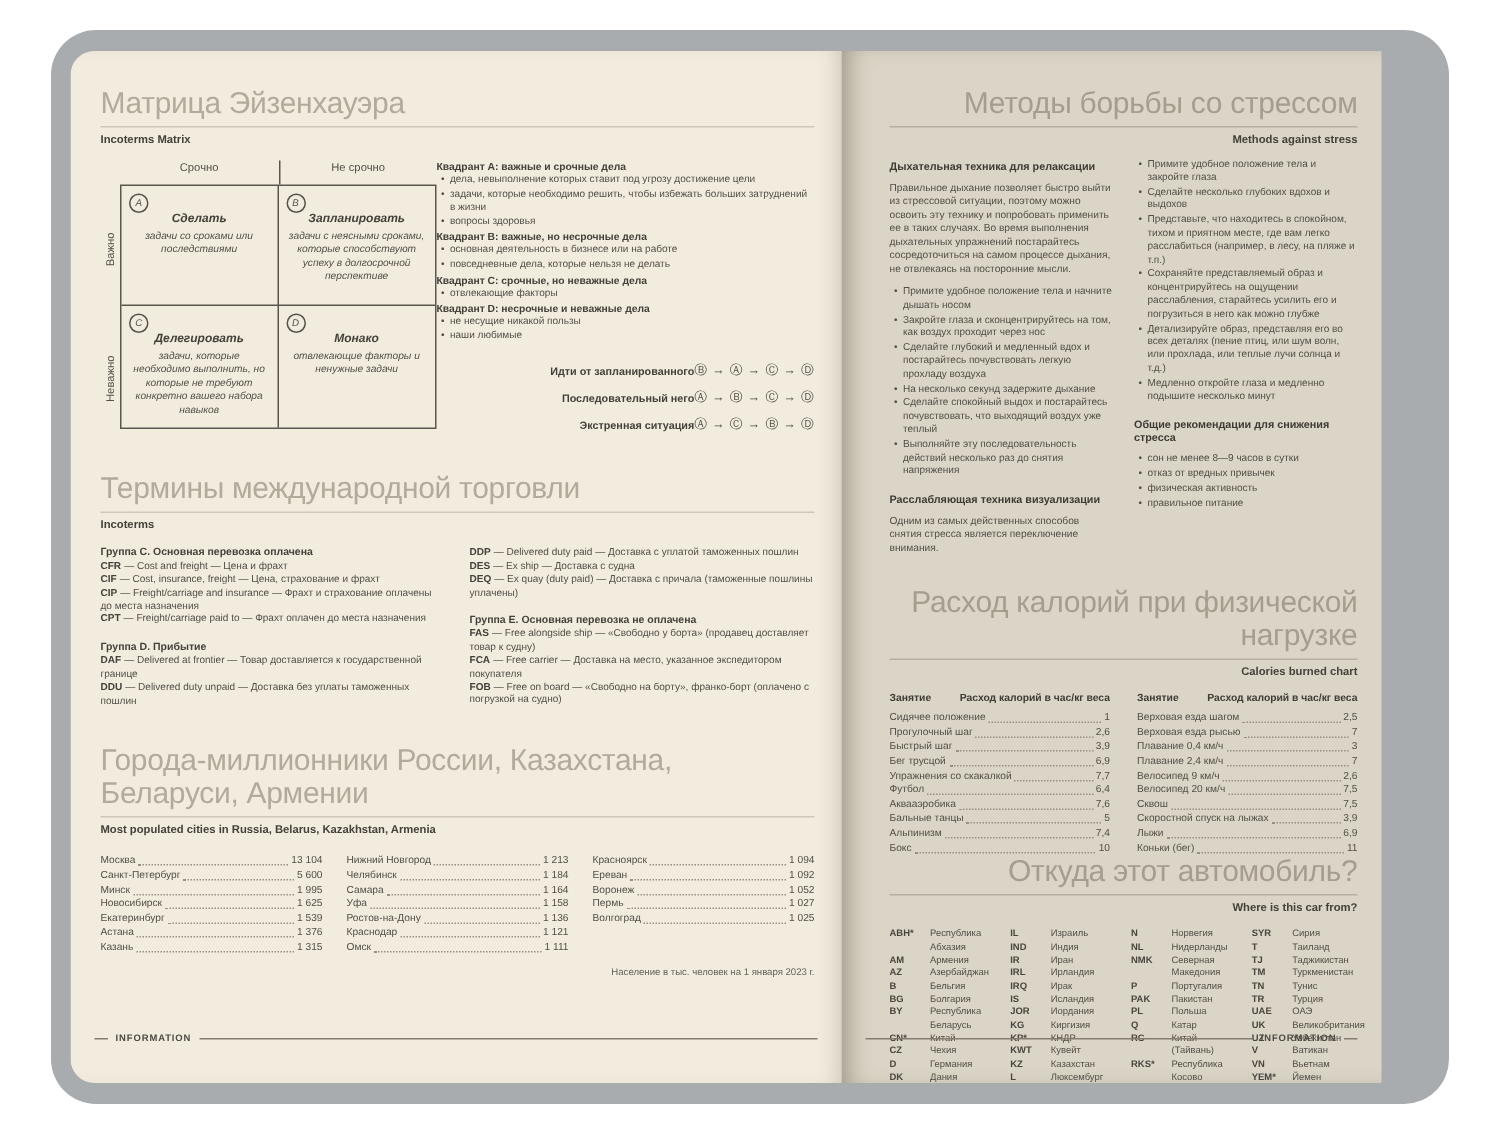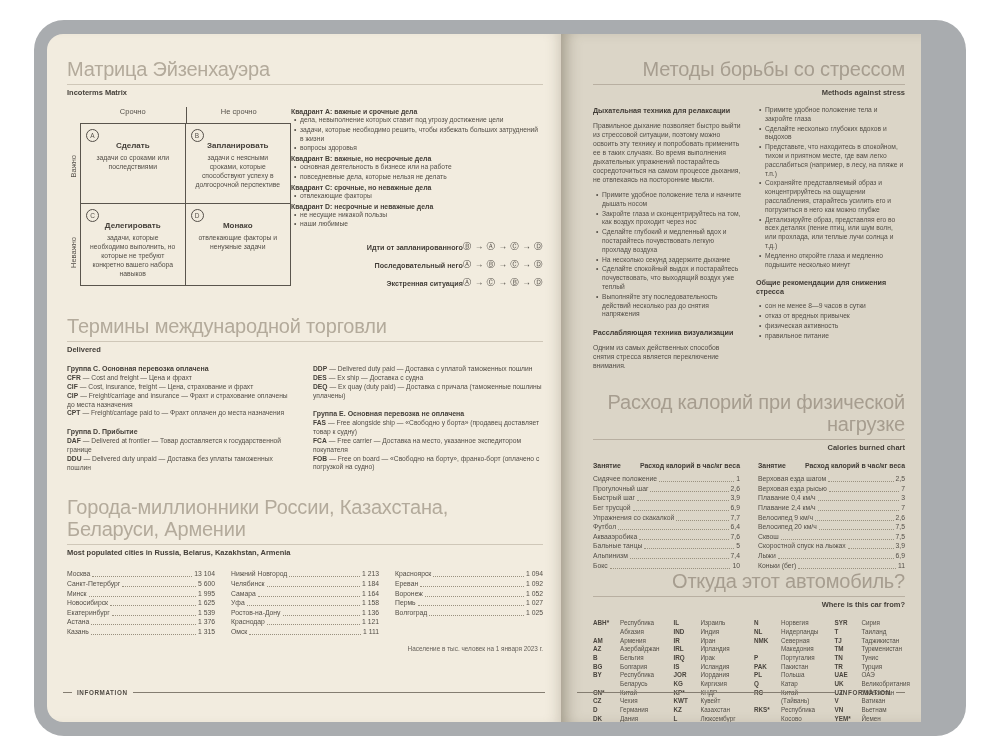--- a/index.html
+++ b/index.html
@@ -25,21 +25,21 @@
   .bul::before{content:"•";flex:none;width:9px;padding-left:3px;box-sizing:border-box;color:#534e47;}
   
   .mx-row{display:flex;margin-top:10px;}
   .mx-block{width:224px;flex:none;display:flex;}
   .mx-side-col{width:13px;flex:none;display:grid;grid-template-rows:1fr 1fr;padding-top:16px;box-sizing:border-box;}
   .mx-side{writing-mode:vertical-rl;transform:rotate(180deg);font-size:7.5px;color:#55504a;justify-self:center;align-self:center;}
   .mx-main{flex:1;}
   .mx-top{display:grid;grid-template-columns:1fr 1fr;height:16px;font-size:7.5px;color:#55504a;}
   .mx-top span{display:flex;align-items:flex-start;justify-content:center;}
   .mx-top span:last-child{border-left:1px solid #5a554d;}
-  .mx-grid{display:grid;grid-template-columns:1fr 1fr;border:1px solid #5a554d;}
+  .mx-grid{display:grid;grid-template-columns:1fr 1fr;border:1px solid #5a554d;font-style:italic;}
   .mx-cell{position:relative;min-height:80px;padding:13px 7px 7px;box-sizing:border-box;text-align:center;}
   .mx-cell:nth-child(1),.mx-cell:nth-child(3){border-right:1px solid #5a554d;}
   .mx-cell:nth-child(1),.mx-cell:nth-child(2){border-bottom:1px solid #5a554d;}
   .circ{position:absolute;top:5px;left:5px;width:11px;height:11px;border:1px solid #55504a;border-radius:50%;
         display:flex;align-items:center;justify-content:center;font-size:6.5px;color:#55504a;}
   .mx-cell-title{font-weight:bold;font-size:8px;margin:4px 0 3px;color:#45403a;}
   .mx-cell-desc{font-size:6.8px;line-height:9px;}
   .quad-col{flex:1;min-width:0;}
   .quad-title{font-weight:bold;font-size:6.9px;line-height:9px;color:#45403a;}
   .quad{margin-bottom:1px;}
@@ -203,21 +203,21 @@
     <span class="seq-order">Ⓐ → Ⓒ → Ⓑ → Ⓓ</span>
   </div>
             </div>
         </div>
       </div>
     </div>
 
     <div class="sec2">
       <div class="sec-title">Термины международной торговли</div>
       <hr class="sec-rule">
-      <div class="sec-sub">Delivered</div>
+      <div class="sec-sub">Incoterms</div>
       <div class="cols2">
         <div>
             <div class="inc-group">
     <div class="inc-title">Группа C. Основная перевозка оплачена</div>
     <div>
                 <div class="inc"><b>CFR</b><span>— Cost and freight — Цена и фрахт</span></div>
                 <div class="inc"><b>CIF</b><span>— Cost, insurance, freight — Цена, страхование и фрахт</span></div>
                 <div class="inc"><b>CIP</b><span>— Freight/carriage and insurance — Фрахт и страхование оплачены до места назначения</span></div>
                 <div class="inc"><b>CPT</b><span>— Freight/carriage paid to — Фрахт оплачен до места назначения</span></div>
               </div>

